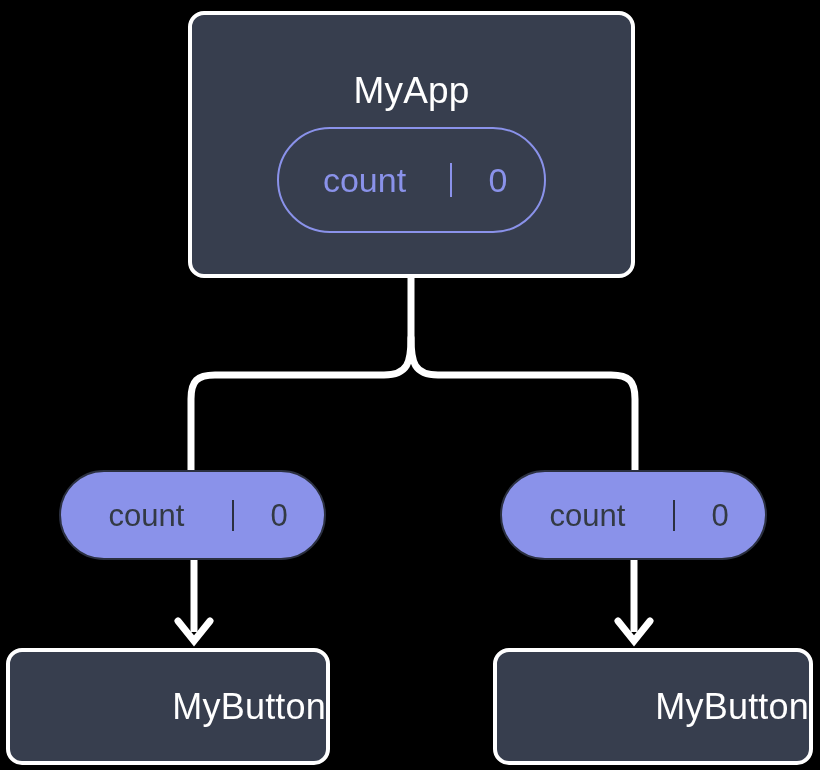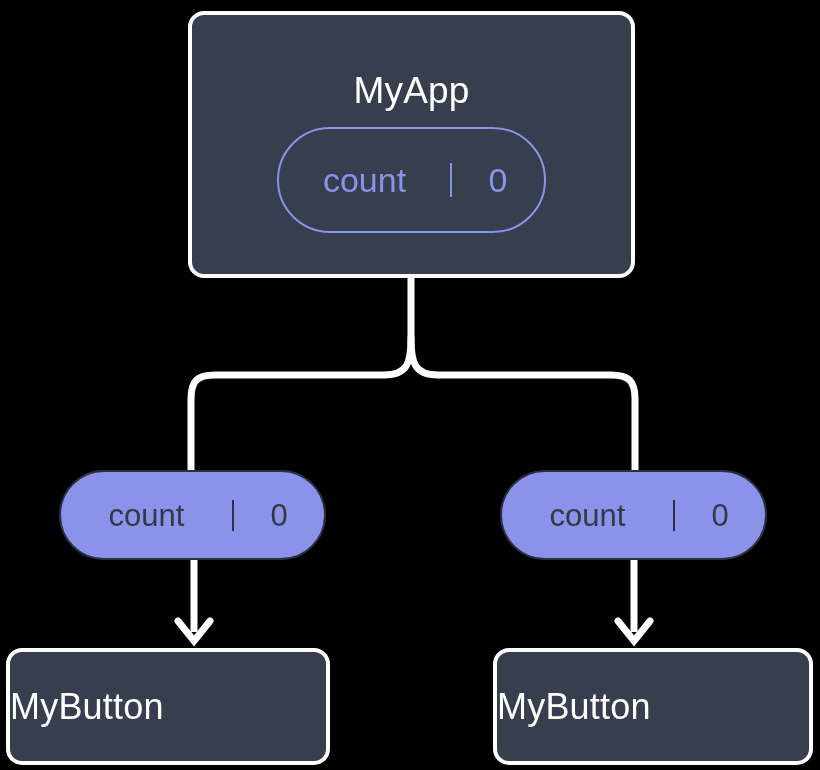--- a/index.html
+++ b/index.html
@@ -142,21 +142,21 @@
     top: 648px;
     width: 320px;
     height: 117px;
   }
   .leaf-label {
     position: absolute;
     left: 0;
     right: 0;
     top: 50%;
     transform: translateY(-50%);
-    text-align: left;
+    text-align: right;
     color: #FFFFFF;
     font-size: 36px;
     line-height: 1;
     letter-spacing: 0.2px;
   }
 </style>
 </head>
 <body>
 
 <div id="stage">

